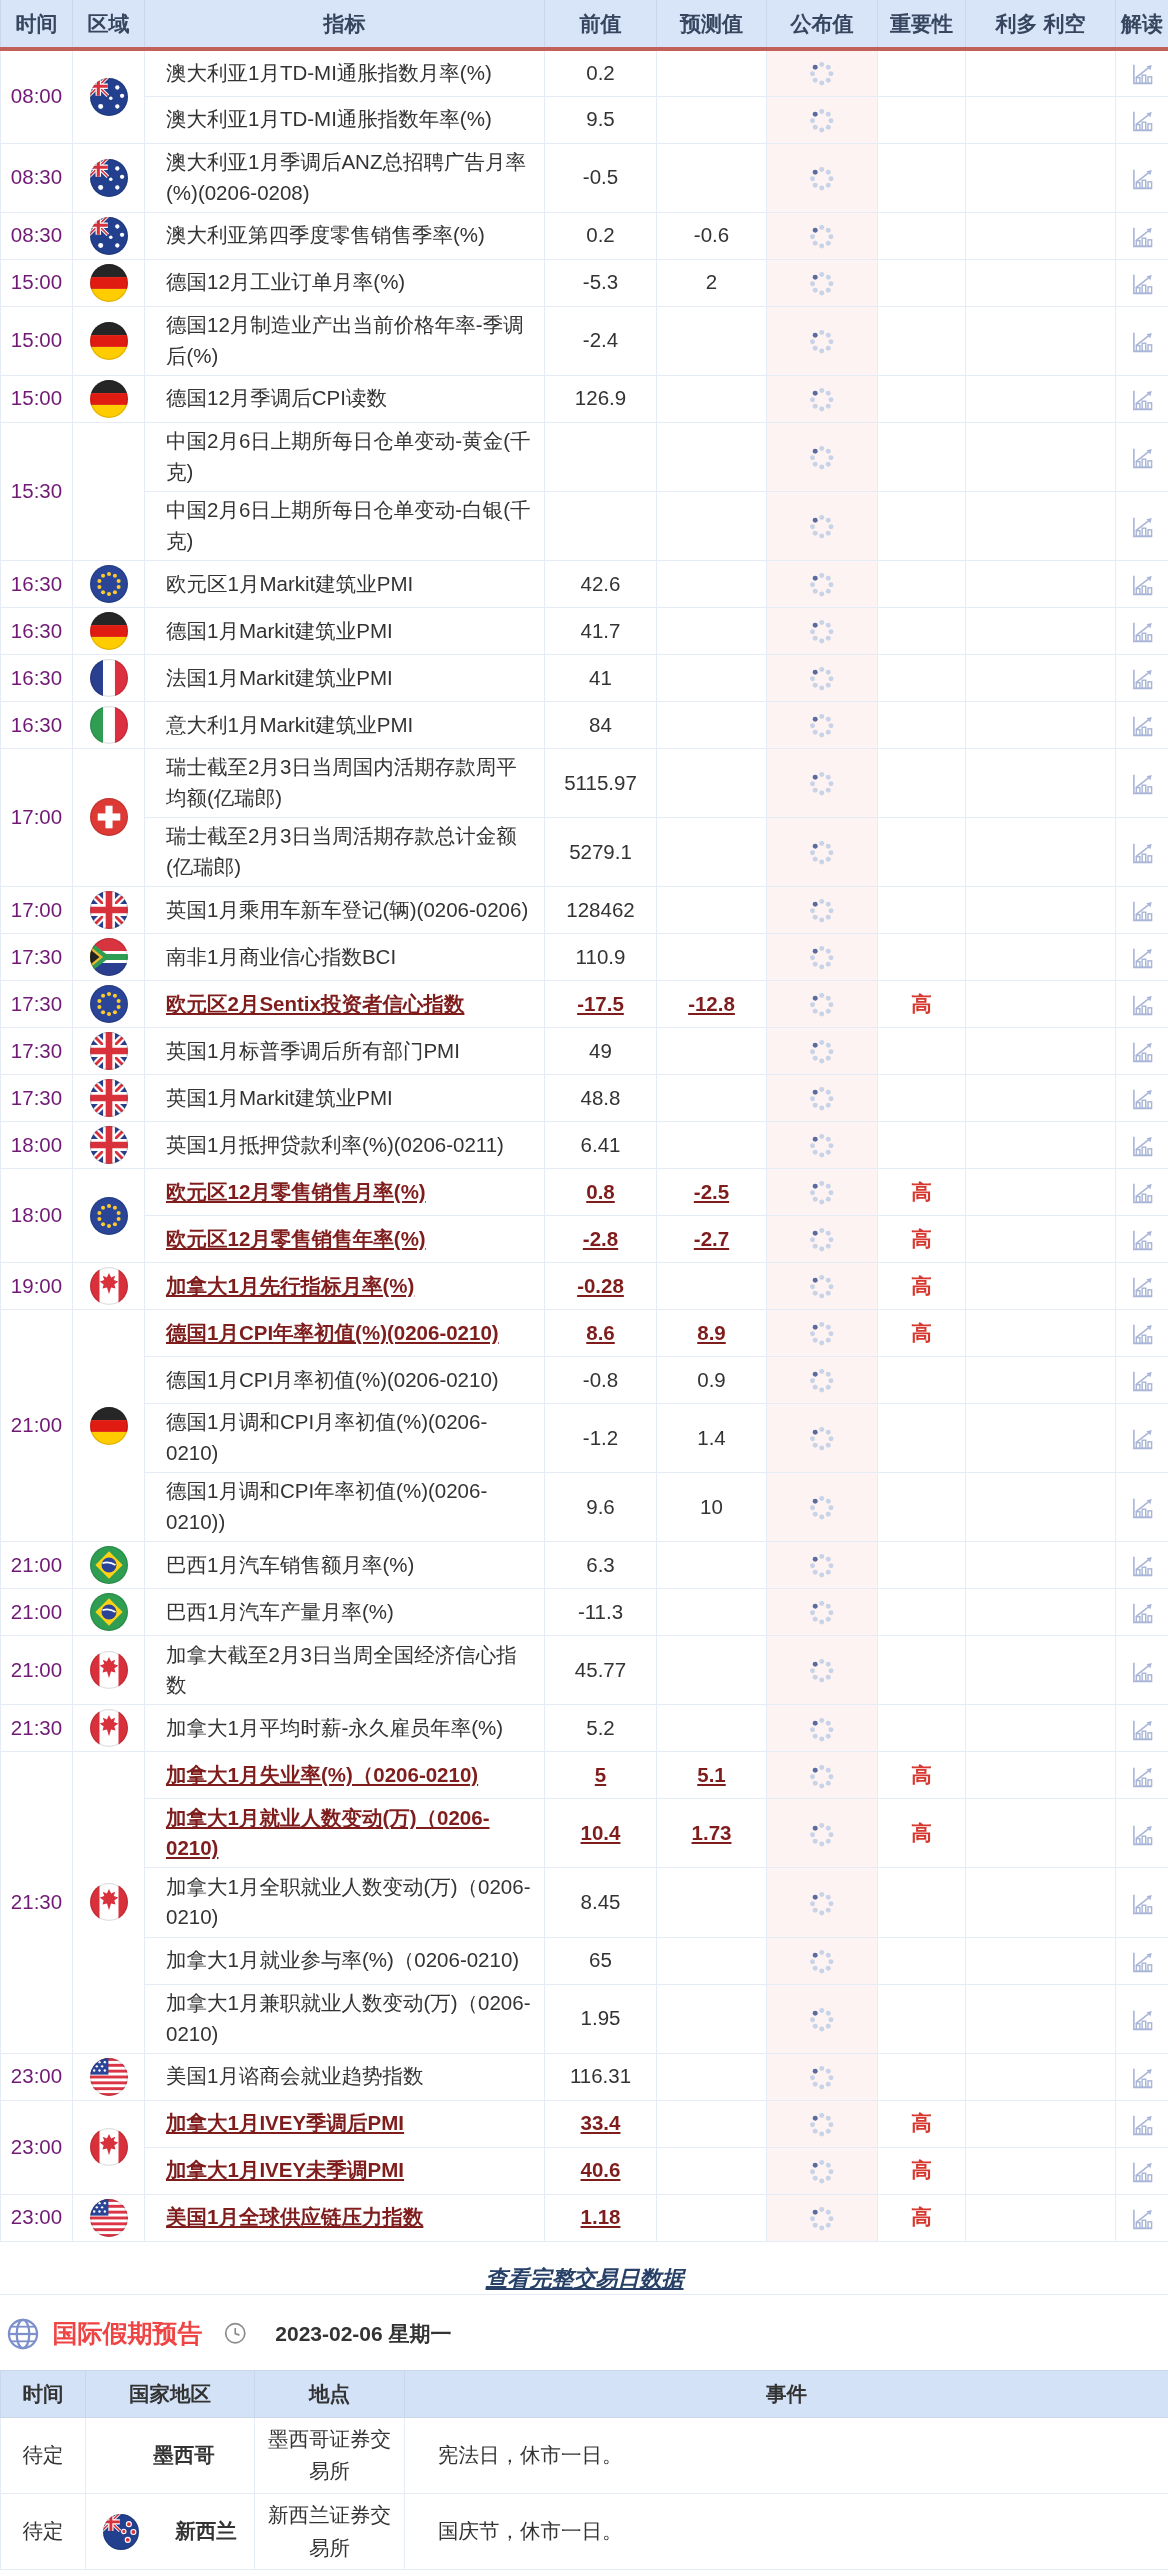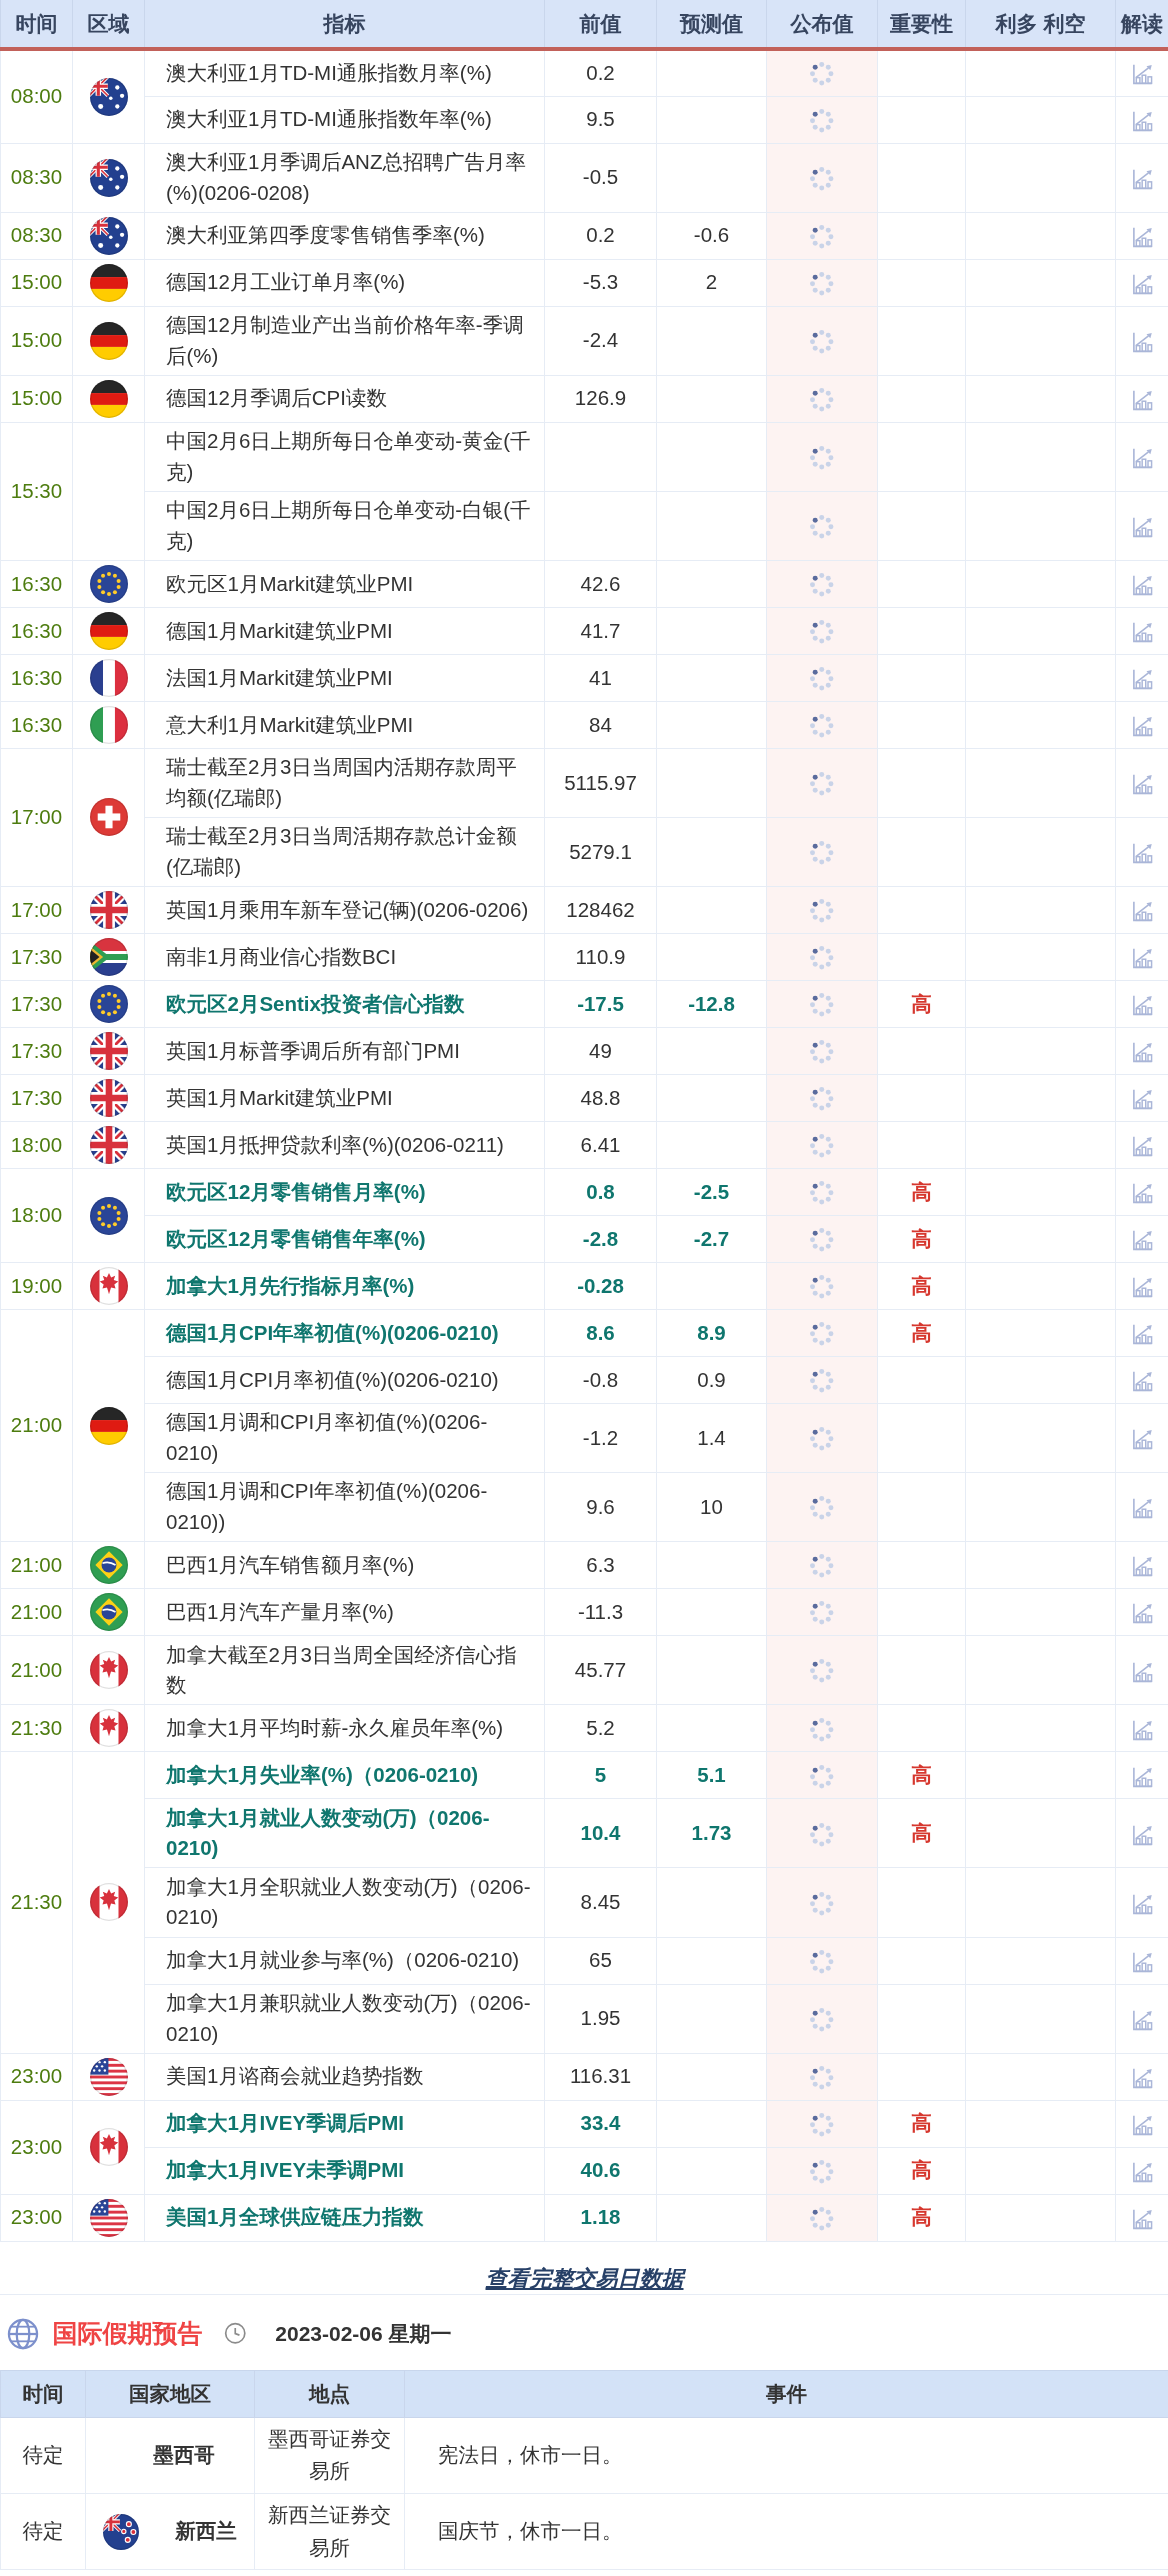--- a/index.html
+++ b/index.html
@@ -7,23 +7,23 @@
   table{border-collapse:collapse;table-layout:fixed;width:1169px;}
   td,th{box-sizing:border-box;overflow:hidden;}
 
   
   .cal th{background:#d8e4f8;height:49px;font-size:21px;font-weight:bold;color:#37455f;
           border-bottom:4.1px solid #c2615a;border-left:0.8px solid #c9d6ec;border-right:0.8px solid #c9d6ec;}
   .cal td{border:0.8px solid #e6ecf5;font-size:20.5px;text-align:center;vertical-align:middle;
           padding:3.3px 4.9px;line-height:1.5;}
   .cal tr{height:47px;}
   .cal tr.tall{height:65px;}
-  .cal .time{color:#4d7c0f;}
+  .cal .time{color:#701a75;}
   .cal .indicator{text-align:left;padding-left:21px;padding-right:11.5px;}
-  .cal .hl{color:#0f766e;font-weight:bold;}
+  .cal .hl{color:#7f1d1d;font-weight:bold;text-decoration:underline;}
   .cal .published{background:#fdf3f2;}
   .cal .importance{color:#d6372e;font-weight:bold;}
   .flag{width:38px;height:38px;display:inline-block;vertical-align:middle;}
   .flag-sm{width:36px;height:36px;display:inline-block;vertical-align:middle;}
   .spinner{width:29.5px;height:29.5px;display:inline-block;vertical-align:middle;}
   .charticon{width:26px;height:26px;display:inline-block;vertical-align:middle;cursor:pointer;}
 
   
   .viewall{height:52px;border-bottom:0.8px solid #e6ecf5;display:flex;align-items:flex-end;justify-content:center;font-style:italic;}
   .viewall a{color:#274067;font-weight:bold;font-size:22px;text-decoration:underline;cursor:pointer;}

